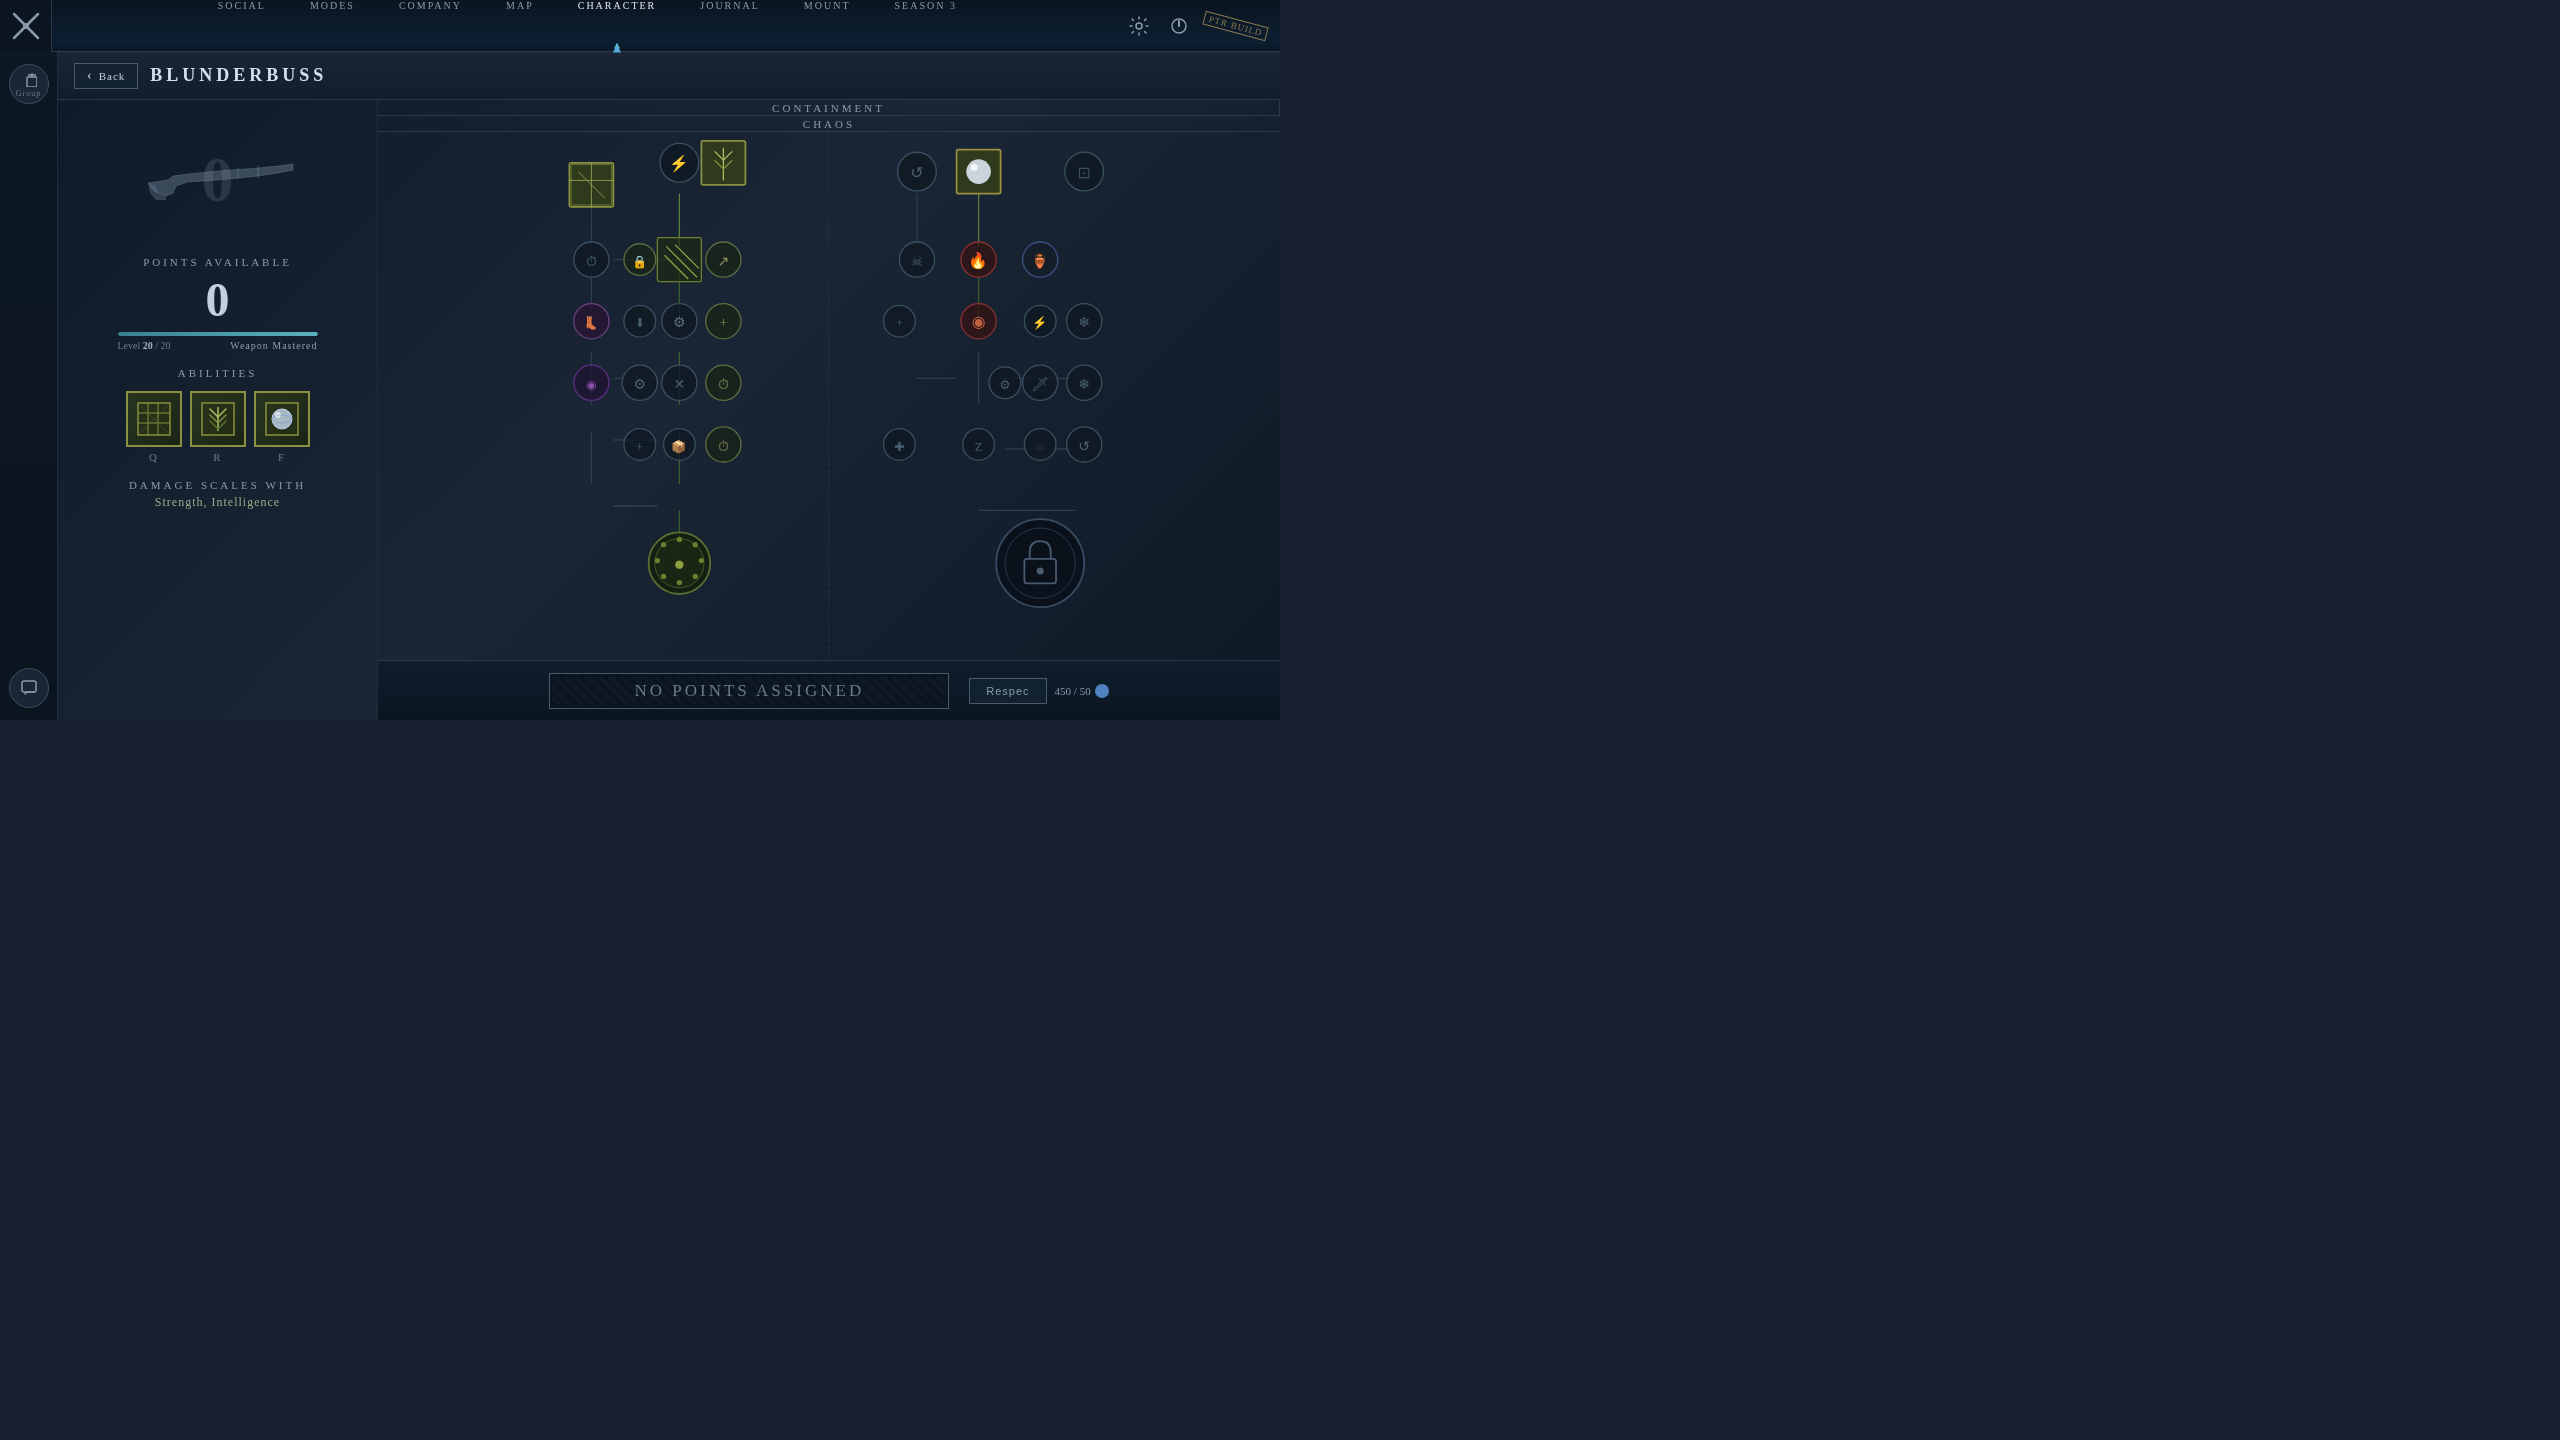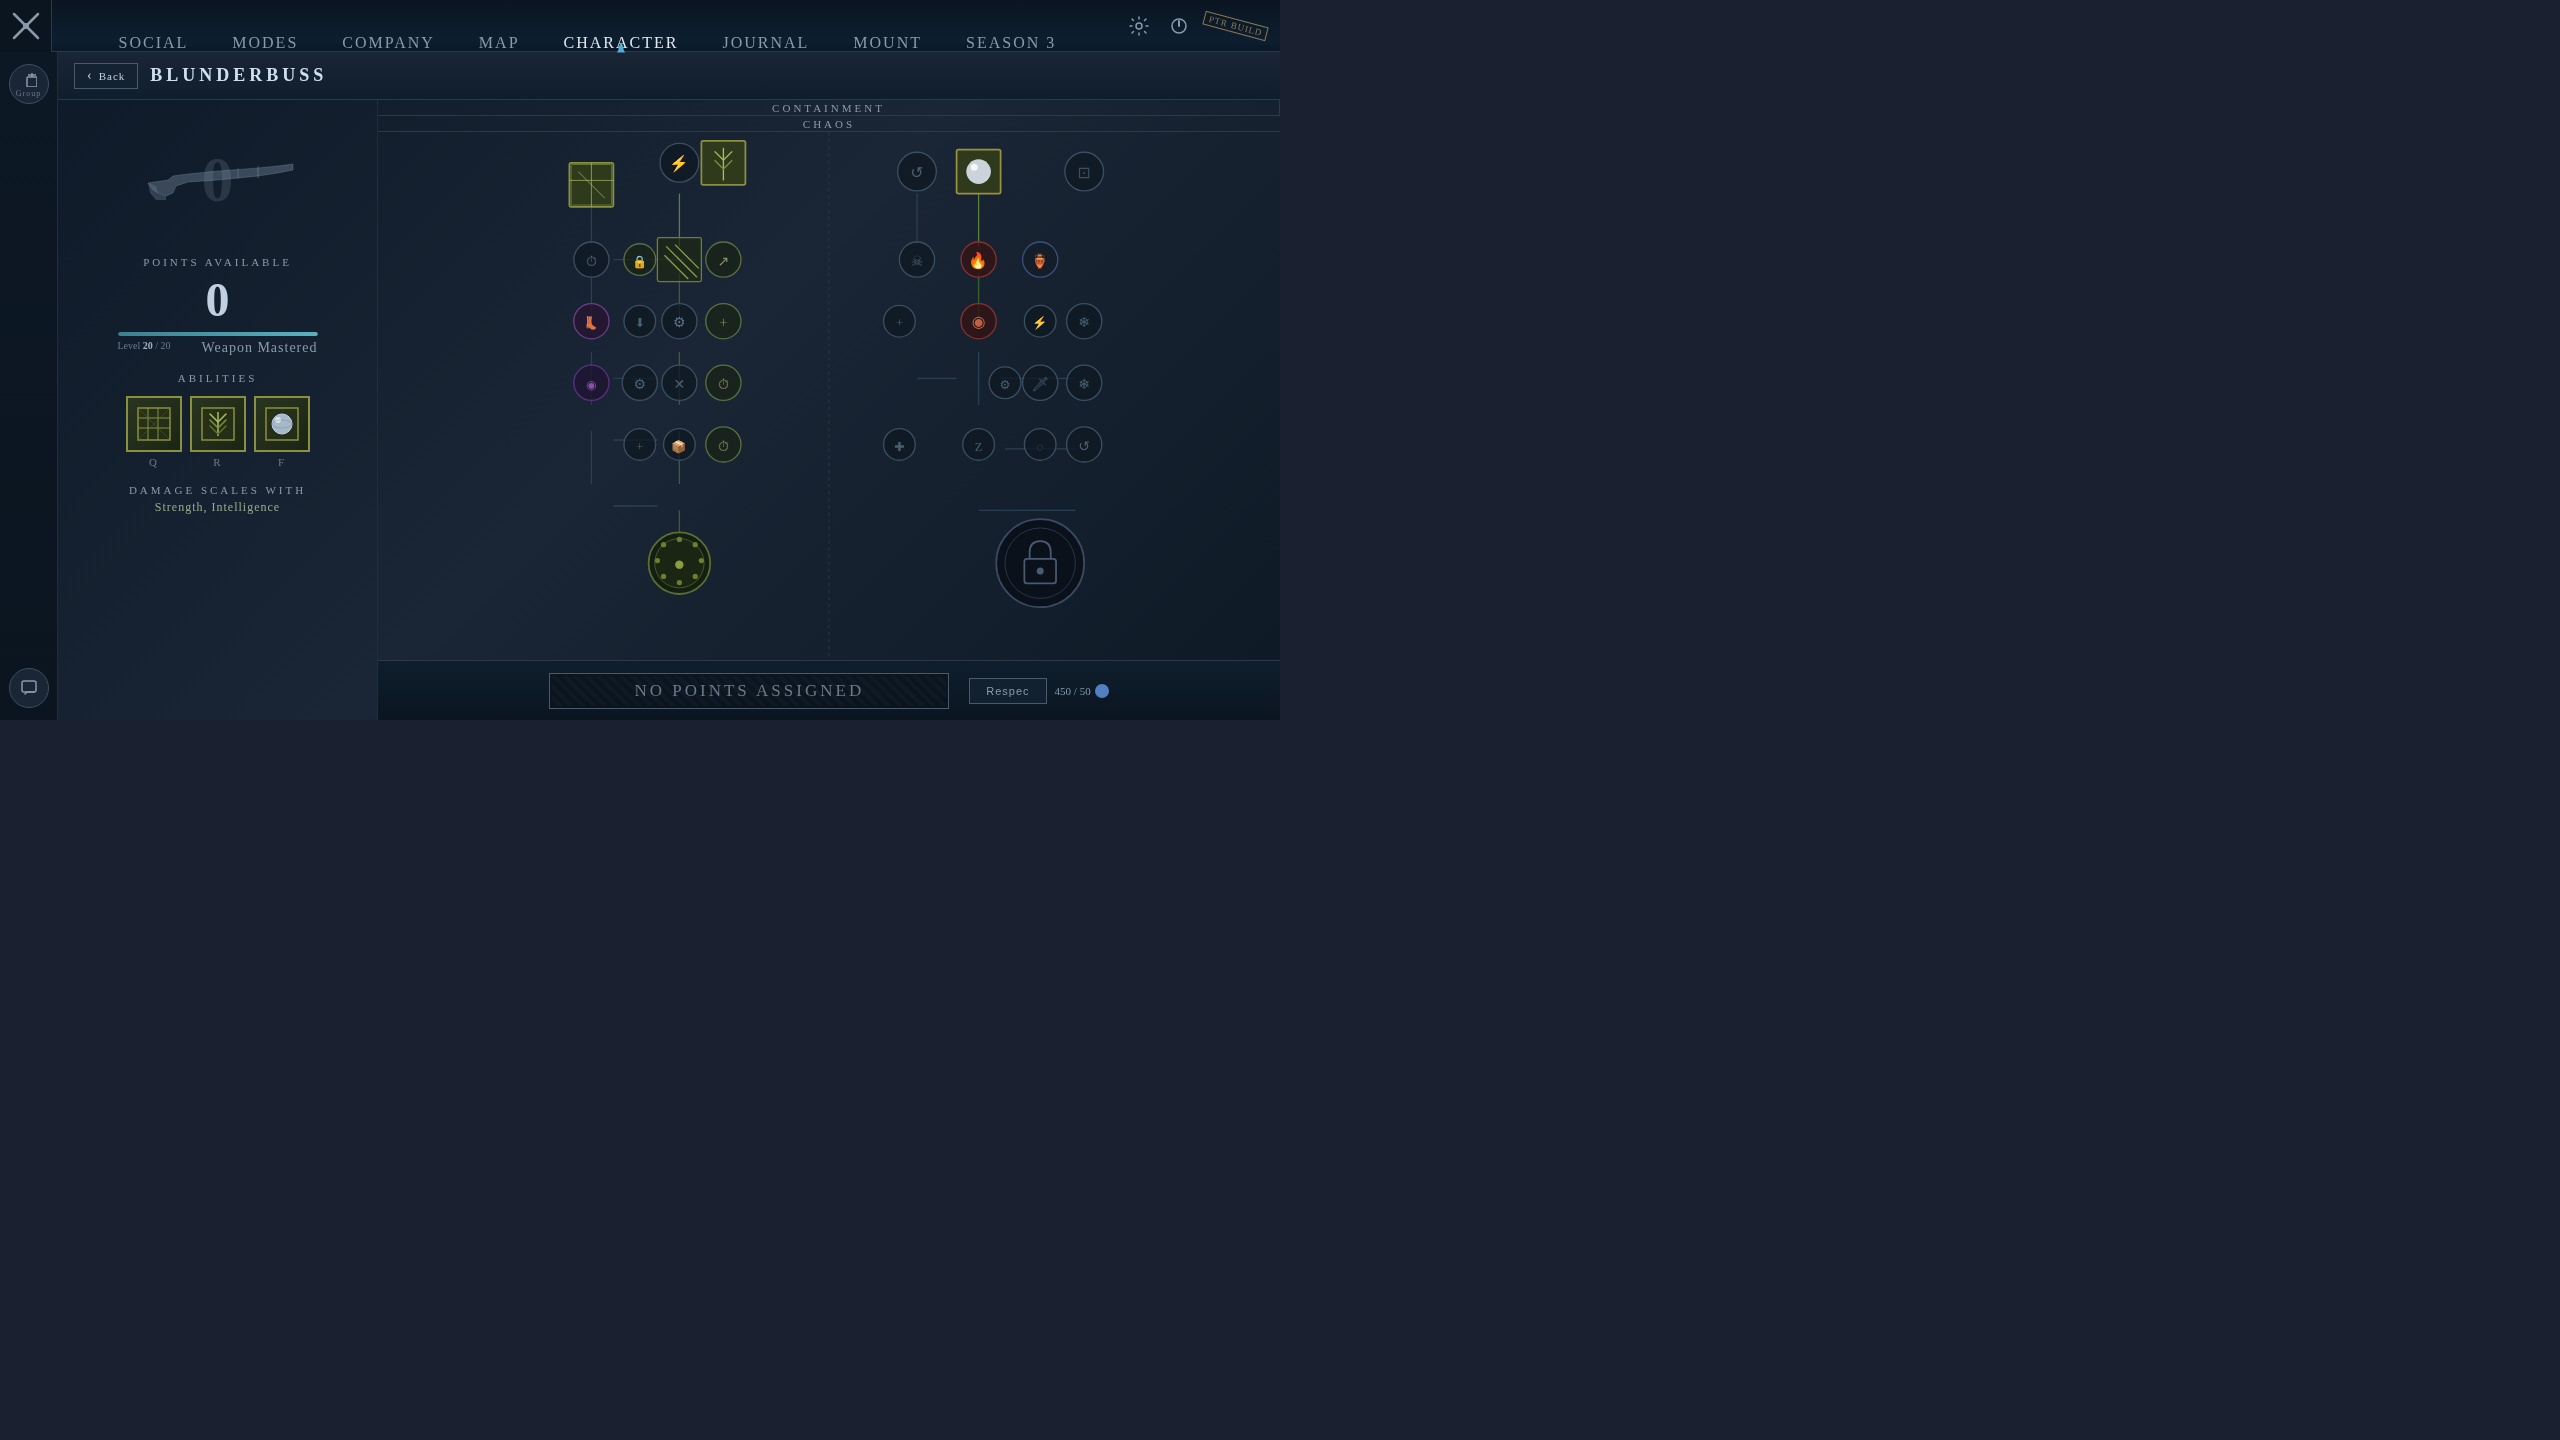--- a/index.html
+++ b/index.html
@@ -54,23 +54,23 @@
       align-items: center;
       flex: 1;
       justify-content: center;
       gap: 0;
     }
 
     .nav-item {
       padding: 0 22px;
       height: 52px;
       display: flex;
-      align-items: flex-end;
-      justify-content: center;
-      font-size: 16px;
+      align-items: flex-start;
+      justify-content: center;
+      font-size: 10px;
       letter-spacing: 2px;
       color: #8a9aaa;
       cursor: pointer;
       position: relative;
       text-transform: uppercase;
     }
 
     .nav-item.active {
       color: #e0e8f0;
     }
@@ -297,21 +297,21 @@
 
     .xp-labels {
       display: flex;
       justify-content: space-between;
       font-size: 10px;
       color: #6a7a8a;
     }
 
     .xp-mastered {
       color: #8a9aaa;
-      font-size: 14px;
+      font-size: 10px;
       letter-spacing: 1px;
     }
 
     .abilities-section {
       width: 100%;
     }
 
     .abilities-title {
       font-size: 11px;
       letter-spacing: 3px;

